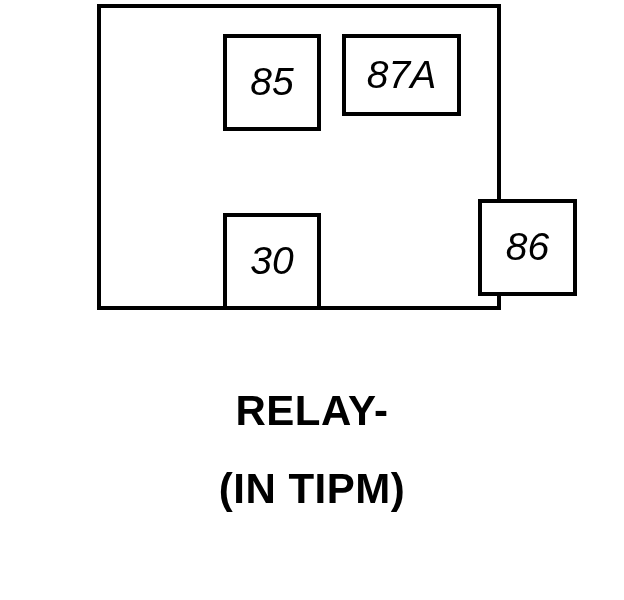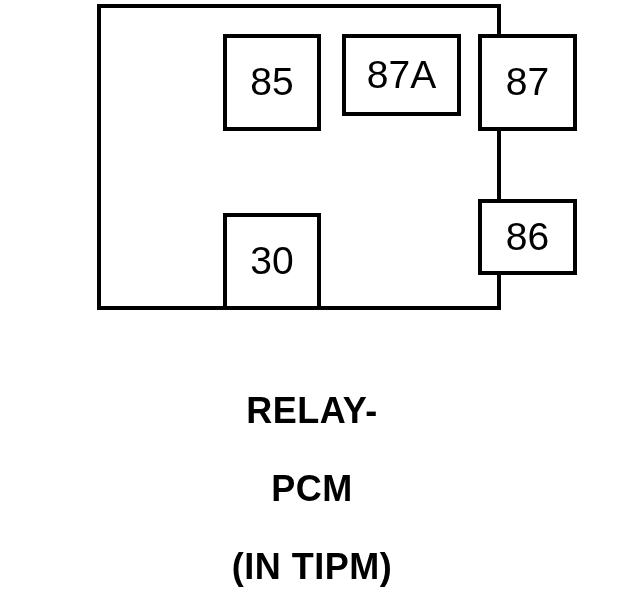--- a/index.html
+++ b/index.html
@@ -39,52 +39,53 @@
 
   
   .pin {
     position: absolute;
     box-sizing: border-box;
     border: 4px solid #000000;
     background: #ffffff;
     display: flex;
     align-items: center;
     justify-content: center;
+    font-style: italic;
   }
   .pin-label {
     font-family: "Liberation Sans", sans-serif;
     font-size: 39px;
     font-weight: 400;
     line-height: 1;
     color: #000000;
     letter-spacing: 0px;
     white-space: nowrap;
     transform: translateY(-1px);
   }
 
   
   .pin-85  { left: 122px; top: 26px;  width: 98px;  height: 97px; }
   .pin-87a { left: 241px; top: 26px;  width: 119px; height: 82px; }
   .pin-87  { left: 377px; top: 26px;  width: 99px;  height: 97px; }
   
   .pin-30  { left: 122px; top: 205px; width: 98px;  height: 97px; }
-  .pin-86  { left: 377px; top: 191px; width: 99px;  height: 76px; }
+  .pin-86  { left: 377px; top: 191px; width: 99px;  height: 97px; }
 
   
   .caption {
     position: absolute;
     left: 0;
     top: 372px;
     width: 624px;
     text-align: center;
   }
   .caption-line {
     font-family: "Liberation Sans", sans-serif;
     font-weight: bold;
-    font-size: 36px;
+    font-size: 42px;
     line-height: 78px;
     color: #000000;
     letter-spacing: 0.5px;
     white-space: nowrap;
   }
 </style>
 </head>
 <body>
 
 <div id="diagram-root">
@@ -92,33 +93,29 @@
   <div class="relay-body">
 
     <div class="pin pin-85">
       <span class="pin-label">85</span>
     </div>
 
     <div class="pin pin-87a">
       <span class="pin-label">87A</span>
     </div>
 
-    <div class="pin pin-87">
-      <span class="pin-label">87</span>
-    </div>
 
     <div class="pin pin-30">
       <span class="pin-label">30</span>
     </div>
 
     <div class="pin pin-86">
       <span class="pin-label">86</span>
     </div>
 
   </div>
 
   <div class="caption">
     <div class="caption-line">RELAY-</div>
-    <div class="caption-line">PCM</div>
     <div class="caption-line">(IN TIPM)</div>
   </div>
 
 </div>
 
 </body></html>

